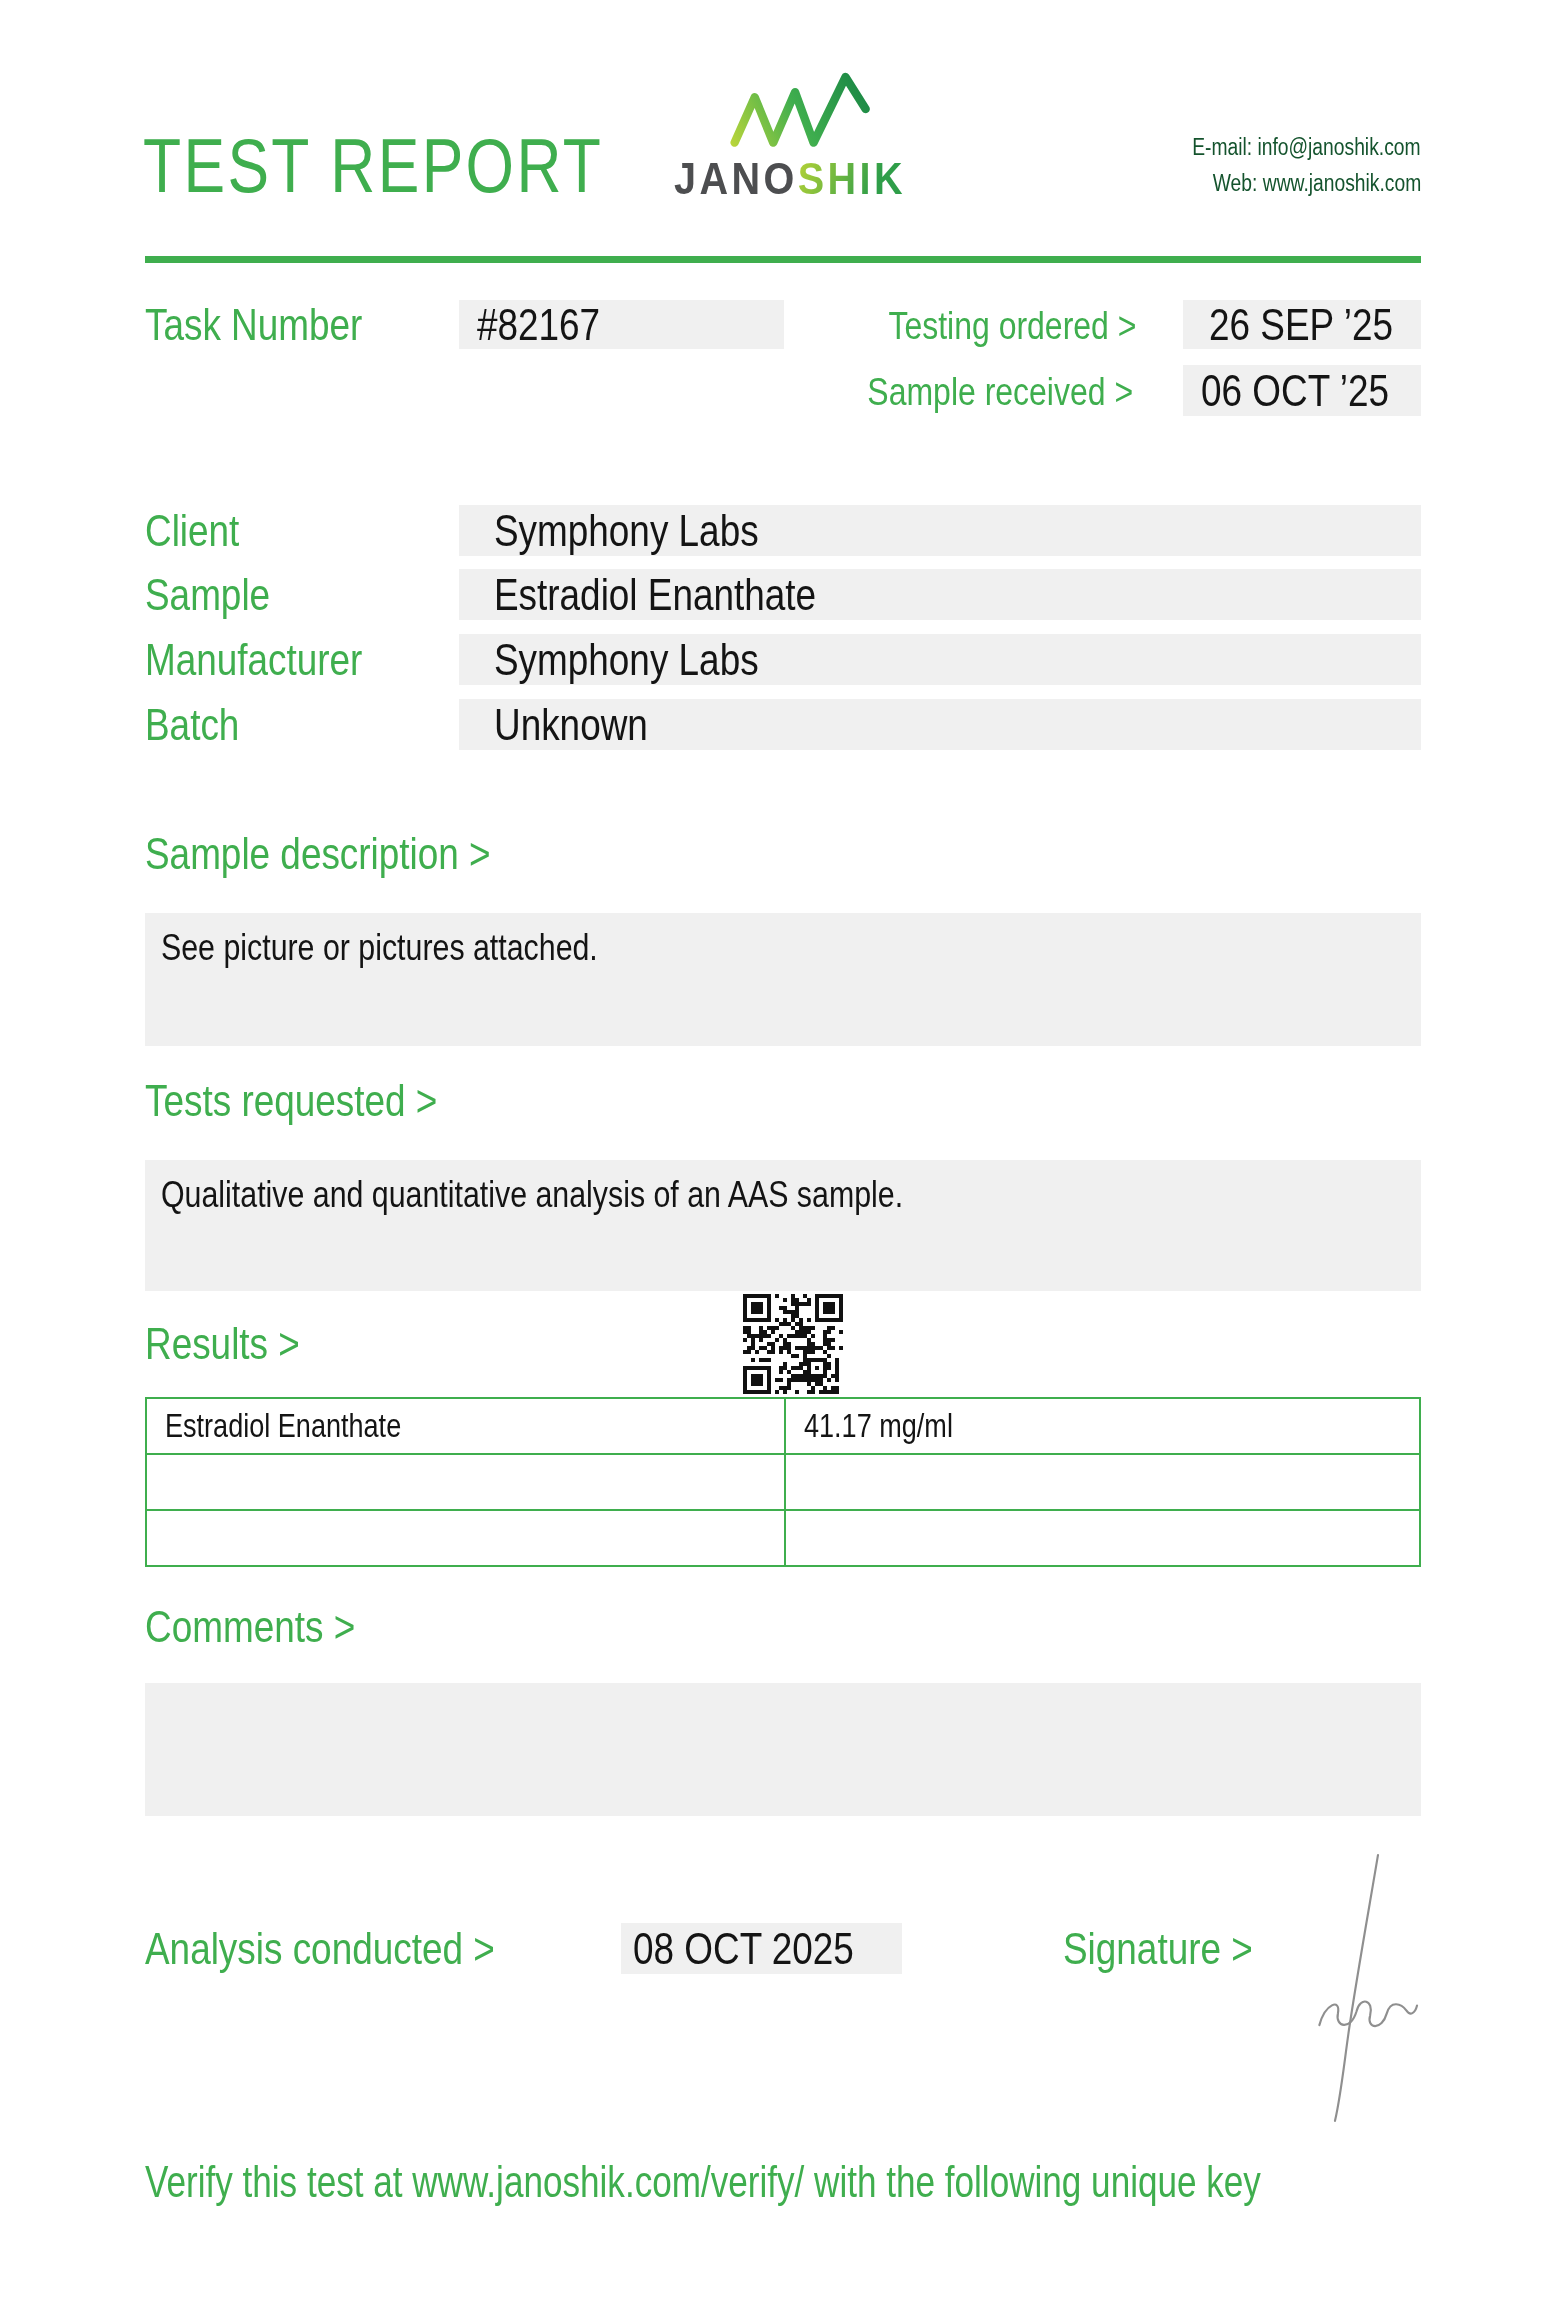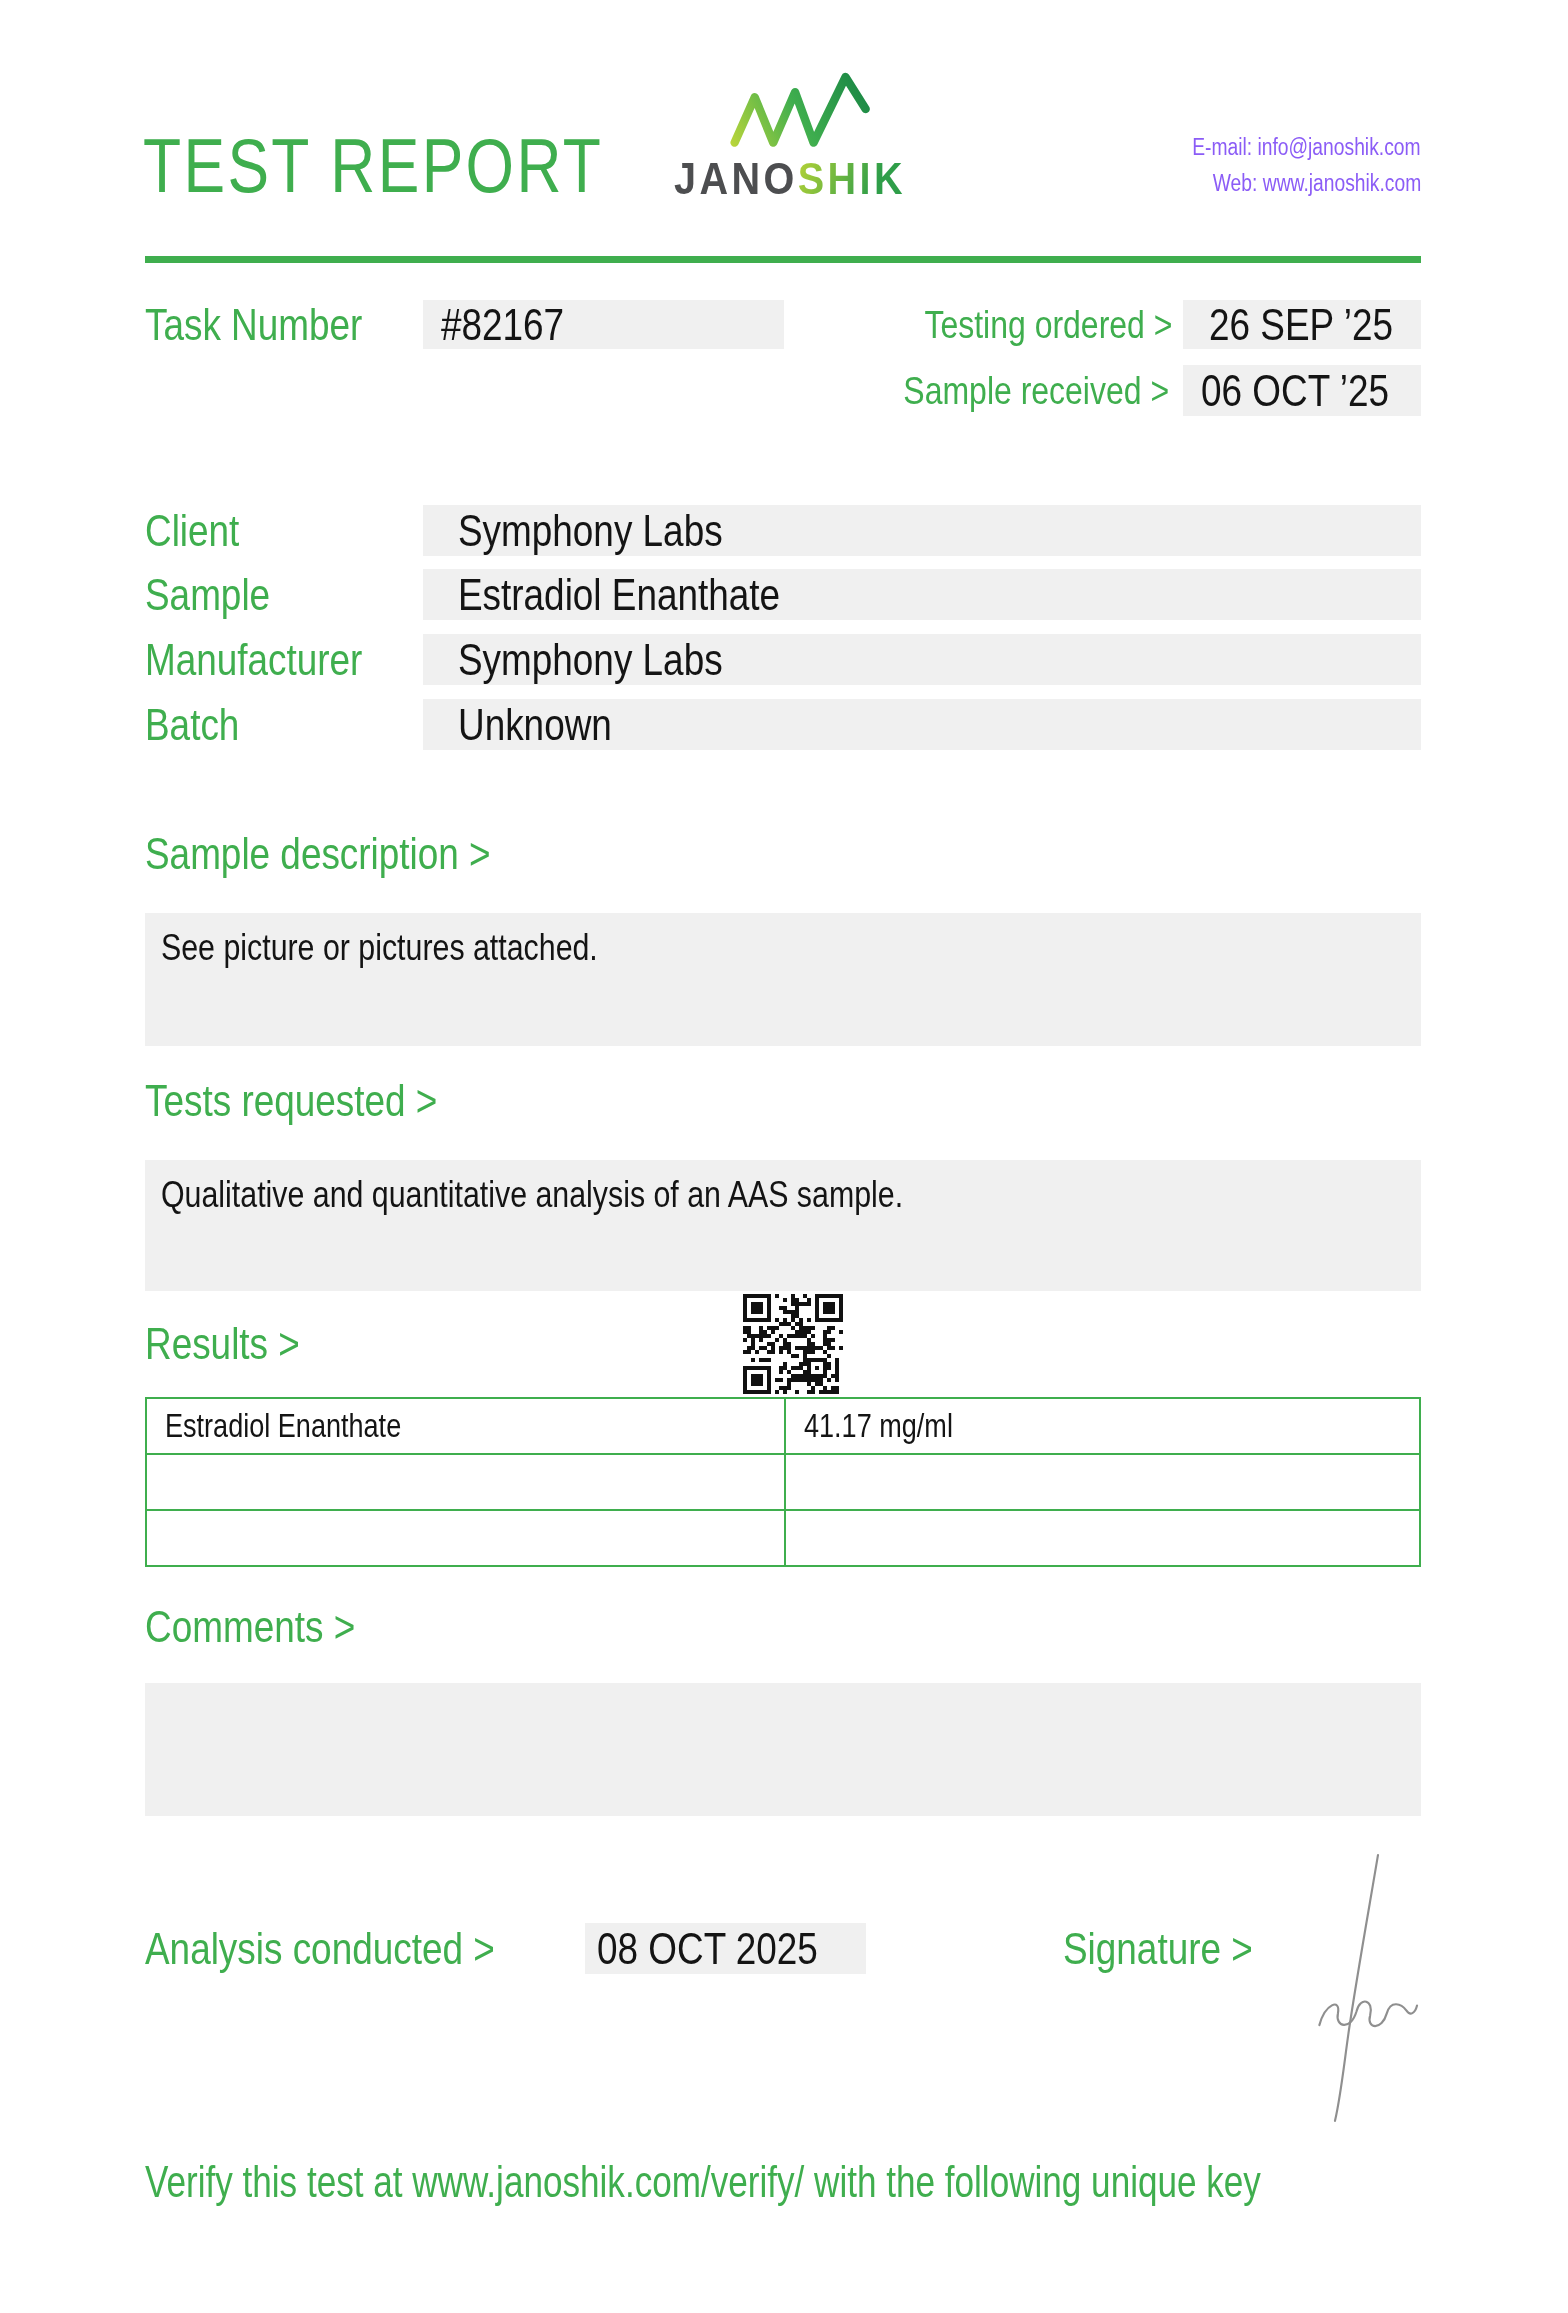--- a/index.html
+++ b/index.html
@@ -10,24 +10,24 @@
   .tr{white-space:nowrap;transform:scaleX(0.82);transform-origin:100% 50%;display:inline-block;}
   .tc{white-space:nowrap;transform:scaleX(0.82);transform-origin:50% 50%;display:inline-block;}
   .green{color:var(--green);}
   .graybox{background:var(--box_gray);}
   .label{font-size:45px;}
   
   .title{left:143px;top:125px;font-size:76px;line-height:82px;letter-spacing:2.9px;color:var(--green);}
   .logo-text{left:674px;top:153px;font-size:45px;font-weight:bold;letter-spacing:3.9px;}
   .jano{color:#4d4e50;}
   .shik{background:linear-gradient(115deg,#b9d436,#2f9e49 70%);-webkit-background-clip:text;background-clip:text;color:transparent;}
-  .contact{right:147px;text-align:right;font-size:23.5px;line-height:29px;color:#8b5cf6;}
+  .contact{right:147px;text-align:right;font-size:23.5px;line-height:29px;color:#14532d;}
   .rule{left:145px;top:256px;width:1276px;height:6.9px;background:var(--green);}
   
-  .row{position:absolute;display:flex;align-items:flex-end;}
+  .row{position:absolute;display:flex;align-items:center;gap:36px;}
   .row .lbl{color:var(--green);font-size:45px;}
   .cellbox{background:var(--box_gray);}
   .fieldrow{left:145px;width:1276px;height:51px;}
   .fieldrow .lbl{width:278px;line-height:51px;}
   .fieldrow .cellbox{flex:1;line-height:51px;padding-left:35px;font-size:45px;}
   
   .secbox{left:145px;width:1276px;background:var(--box_gray);font-size:37px;box-sizing:border-box;padding:13.7px 15.7px;}
   
   .rtable{left:145px;top:1397px;width:1276px;border:2.9px solid var(--green);box-sizing:border-box;background:#fff;}
   .rrow{display:grid;grid-template-columns:637px 1fr;height:54px;}

